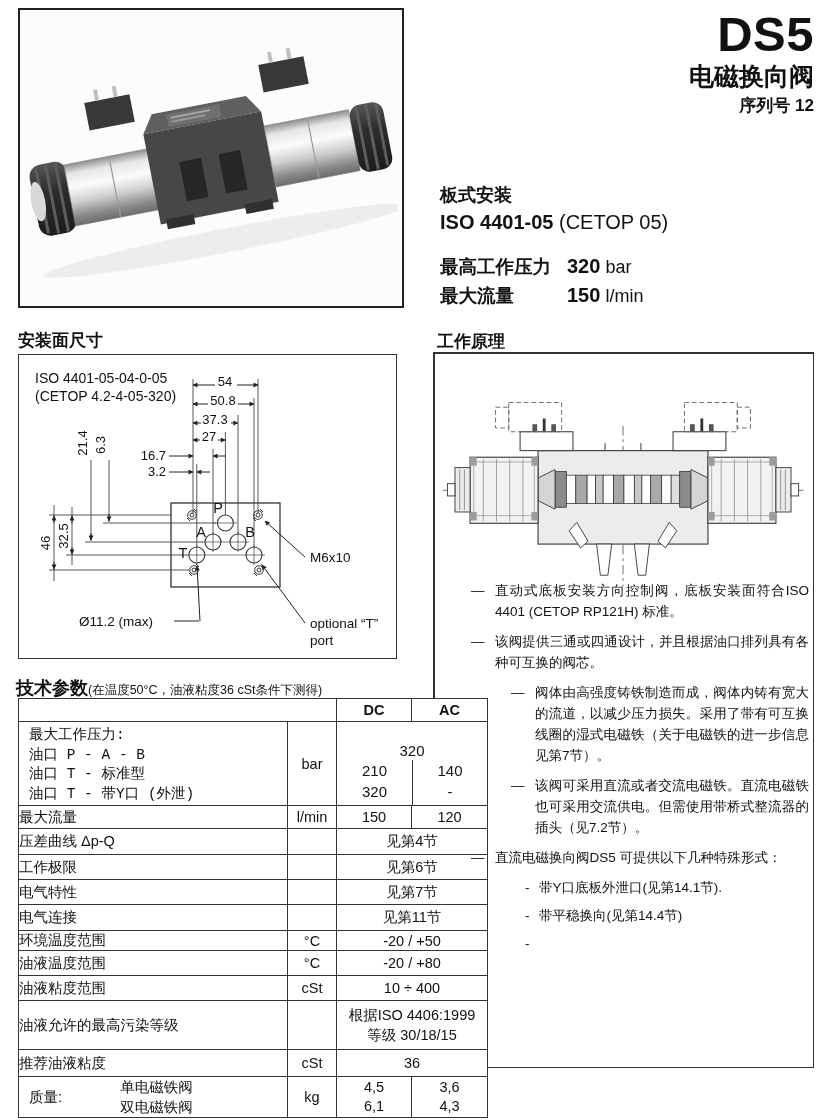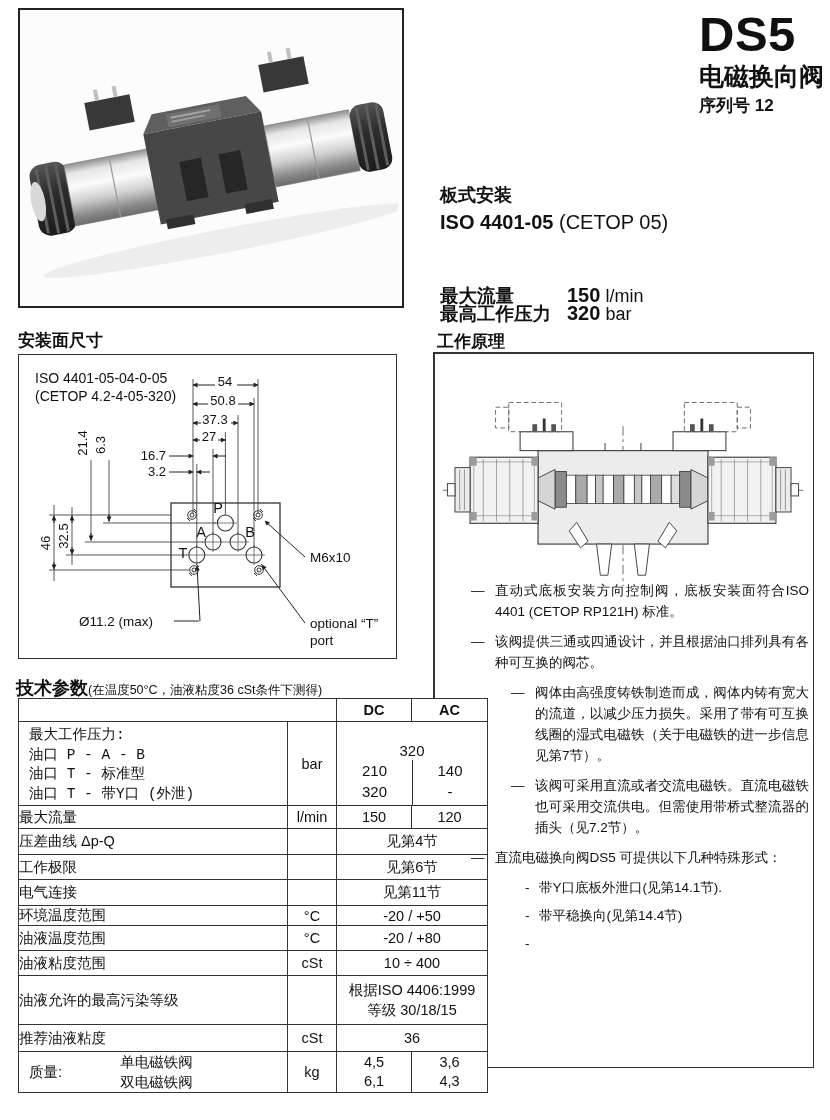--- a/index.html
+++ b/index.html
@@ -6,31 +6,31 @@
   body{
     width:830px;height:1120px;position:relative;overflow:hidden;
     background:#ffffff;color:#111;
     font-family:"Liberation Sans","DejaVu Sans",sans-serif;
     -webkit-font-smoothing:antialiased;
   }
   .abs{position:absolute;}
   
   .photo-box{left:18px;top:8px;width:382px;height:296px;border:2px solid #222;background:#fcfcfc;}
   
-  .brand{right:6px;top:10px;text-align:left;line-height:1;}
+  .brand{right:16px;top:10px;text-align:right;line-height:1;}
   .product-name{font-size:49px;font-weight:bold;letter-spacing:.5px;}
   .product-subtitle{font-size:25px;font-weight:bold;margin-top:5px;}
   .product-series{font-size:17px;font-weight:bold;margin-top:8px;}
   
   .mi{left:440px;line-height:1;}
   .mi1{top:186px;font-size:18px;font-weight:bold;}
   .mi2{top:212px;font-size:20px;}
   .mi2 .b{font-weight:bold;}
   .miline{font-size:18.5px;}
-  .mi3{top:256px;margin-top:47px;} .mi4{top:285px;}
+  .mi3{top:256px;} .mi4{top:285px;}
   .miline .lbl{font-weight:bold;display:inline-block;width:127px;}
   .miline .val{font-weight:bold;font-size:20px;}
   .miline .unit{font-size:18px;}
   
   .sect{font-size:17px;font-weight:bold;}
   .st-mount{left:18px;top:329px;}
   .st-principle{left:437px;top:330px;}
   .st-specs{left:16px;top:676px;font-size:18px;}
   .st-specs .note{font-weight:normal;font-size:12.5px;}
   
@@ -463,20 +463,25 @@
     <tr style="height:26px">
       <td class="c-param">压差曲线 Δp-Q</td>
       <td class="c-unit"></td>
       <td colspan="2" class="c-val">见第4节</td>
     </tr>
     <tr style="height:25px">
       <td class="c-param">工作极限</td>
       <td class="c-unit"></td>
       <td colspan="2" class="c-val">见第6节</td>
     </tr>
+    <tr style="height:25px">
+      <td class="c-param">电气特性</td>
+      <td class="c-unit"></td>
+      <td colspan="2" class="c-val">见第7节</td>
+    </tr>
     <tr style="height:26px">
       <td class="c-param">电气连接</td>
       <td class="c-unit"></td>
       <td colspan="2" class="c-val">见第11节</td>
     </tr>
     <tr style="height:15px">
       <td class="c-param">环境温度范围</td>
       <td class="c-unit">°C</td>
       <td colspan="2" class="c-val">-20 / +50</td>
     </tr>

